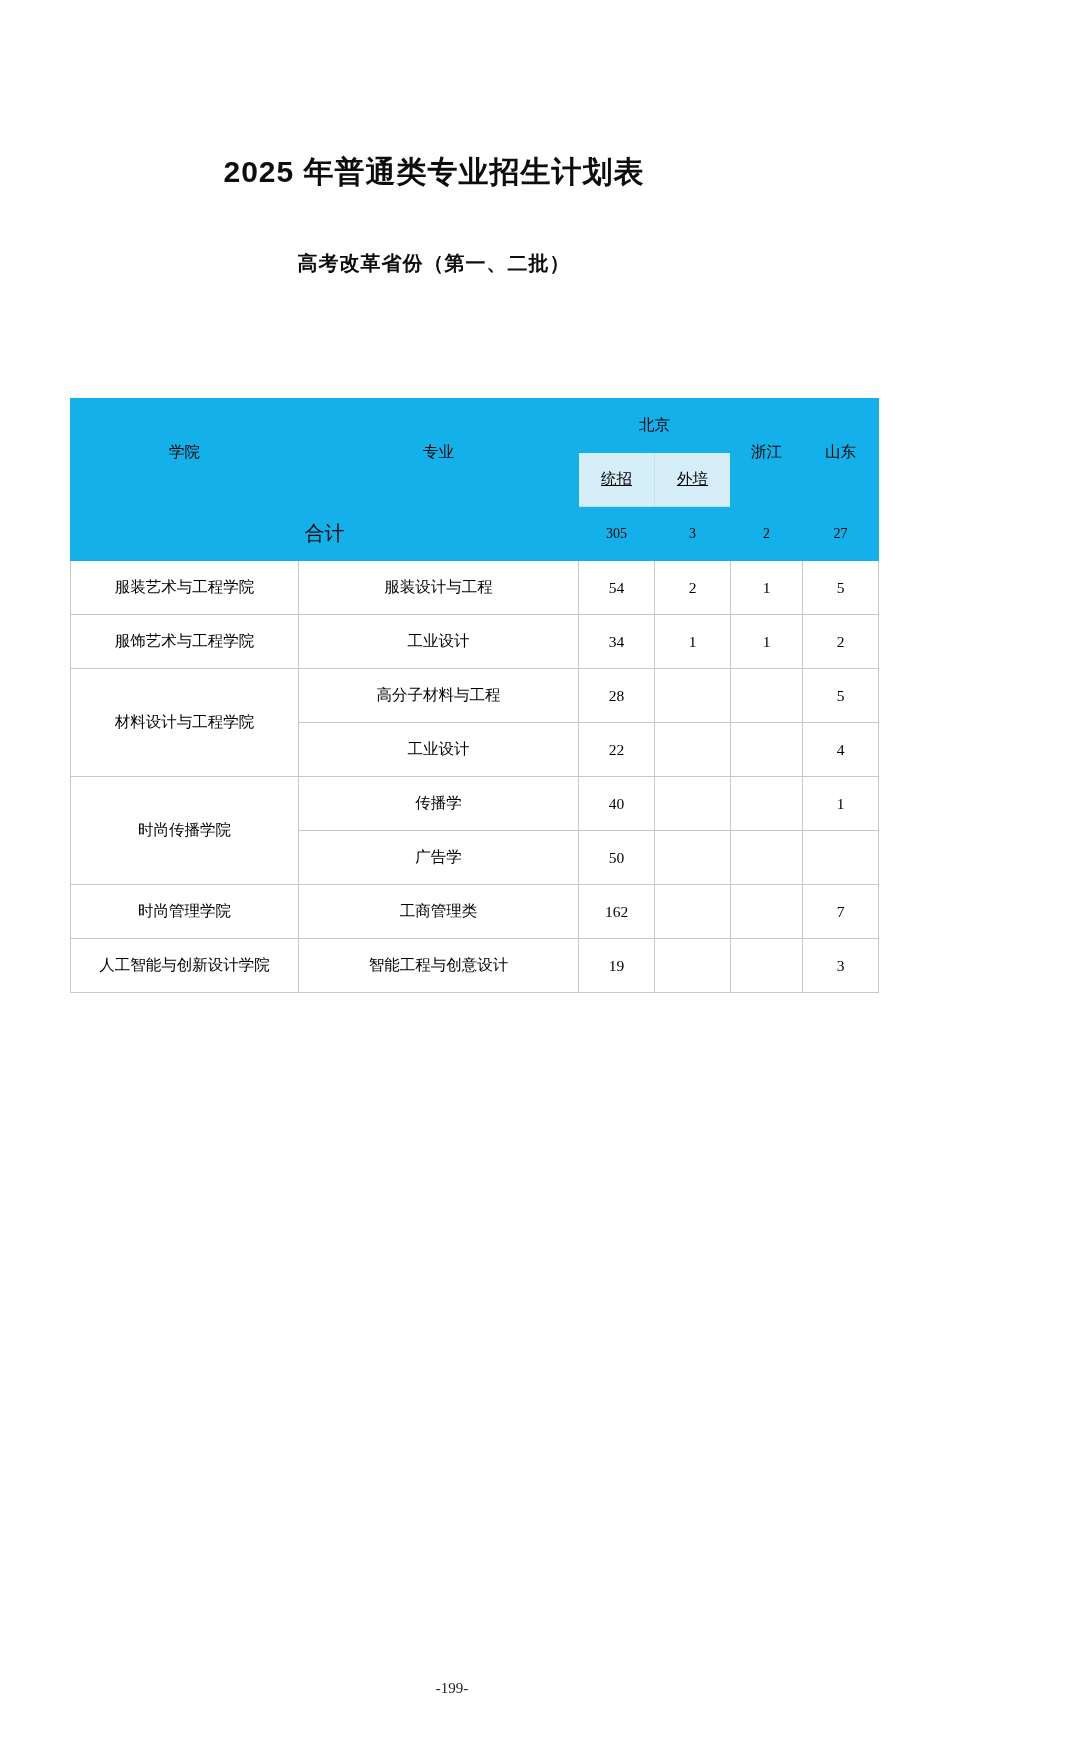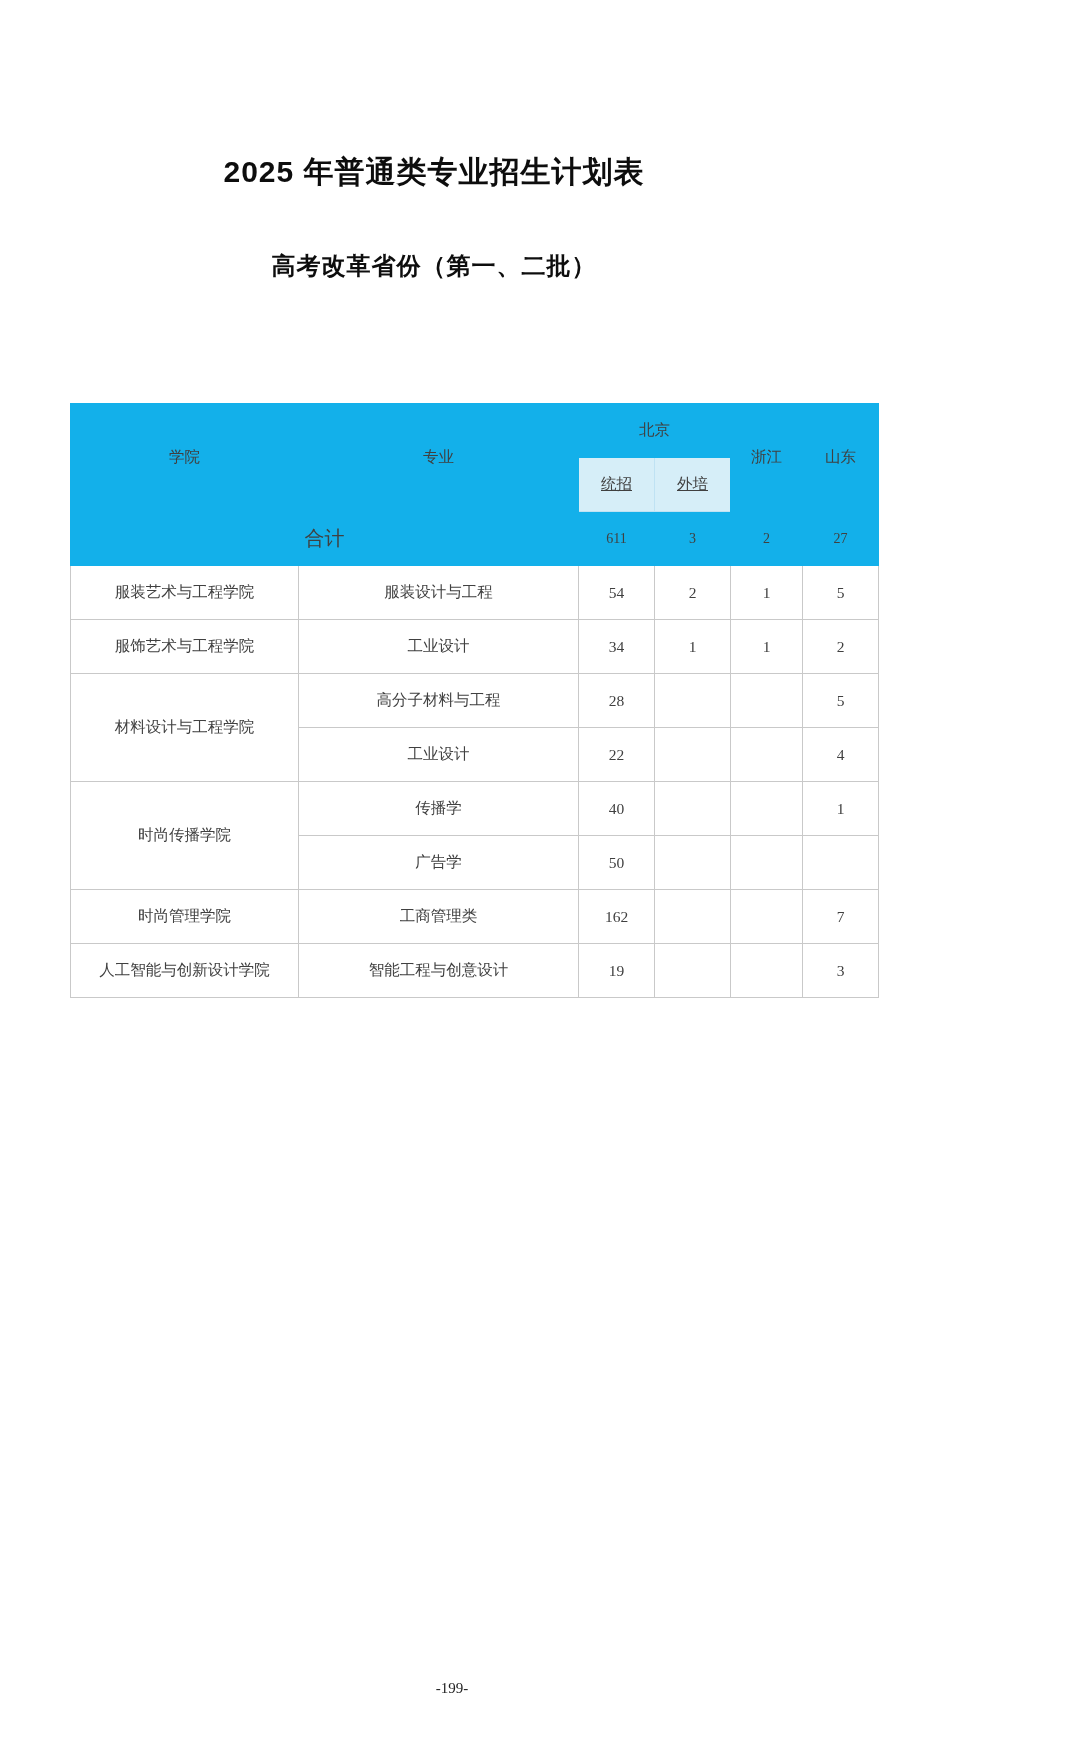--- a/index.html
+++ b/index.html
@@ -29,21 +29,21 @@
     font-size: 30px;
     letter-spacing: 1px;
     margin: 0;
     padding-top: 152px;
     color: #0d0d0d;
   }
   .title-sub {
     text-align: center;
     font-family: "Liberation Sans", "DejaVu Sans", sans-serif;
     font-weight: bold;
-    font-size: 24px;
+    font-size: 20px;
     letter-spacing: 1px;
     margin: 0;
     padding-top: 57px;
     color: #0d0d0d;
   }
   .table-wrap {
     margin: 0 auto;
     padding-top: 121px;
     width: 728px;
   }
@@ -60,21 +60,21 @@
   table.plan col.c-zj      { width: 72px; }
   table.plan col.c-sd      { width: 76px; }
 
   table.plan td, table.plan th {
     border: 1px solid #c9c9c9;
     text-align: center;
     vertical-align: middle;
     font-weight: normal;
     padding: 0;
     height: 53px;
-    color: #404040;
+    color: #000000;
     font-size: 15.5px;
   }
   .hdr {
     background: #13b0ea;
     color: #ffffff;
     border-color: #13b0ea !important;
   }
   .hdr-sub {
     background: #d6eef8;
     color: #2a2a2a;
@@ -142,21 +142,21 @@
           <th class="hdr hdr-city" rowspan="2">山东</th>
         </tr>
         <tr>
           <th class="hdr-sub hdr-split">统招</th>
           <th class="hdr-sub hdr-split">外培</th>
         </tr>
       </thead>
       <tbody>
         <tr class="total-row">
           <td class="total-label" colspan="2">合计</td>
-          <td class="num">611</td>
+          <td class="num">305</td>
           <td class="num">3</td>
           <td class="num">2</td>
           <td class="num">27</td>
         </tr>
 
         <tr class="body-row">
           <td>服装艺术与工程学院</td>
           <td>服装设计与工程</td>
           <td>54</td>
           <td>2</td>

